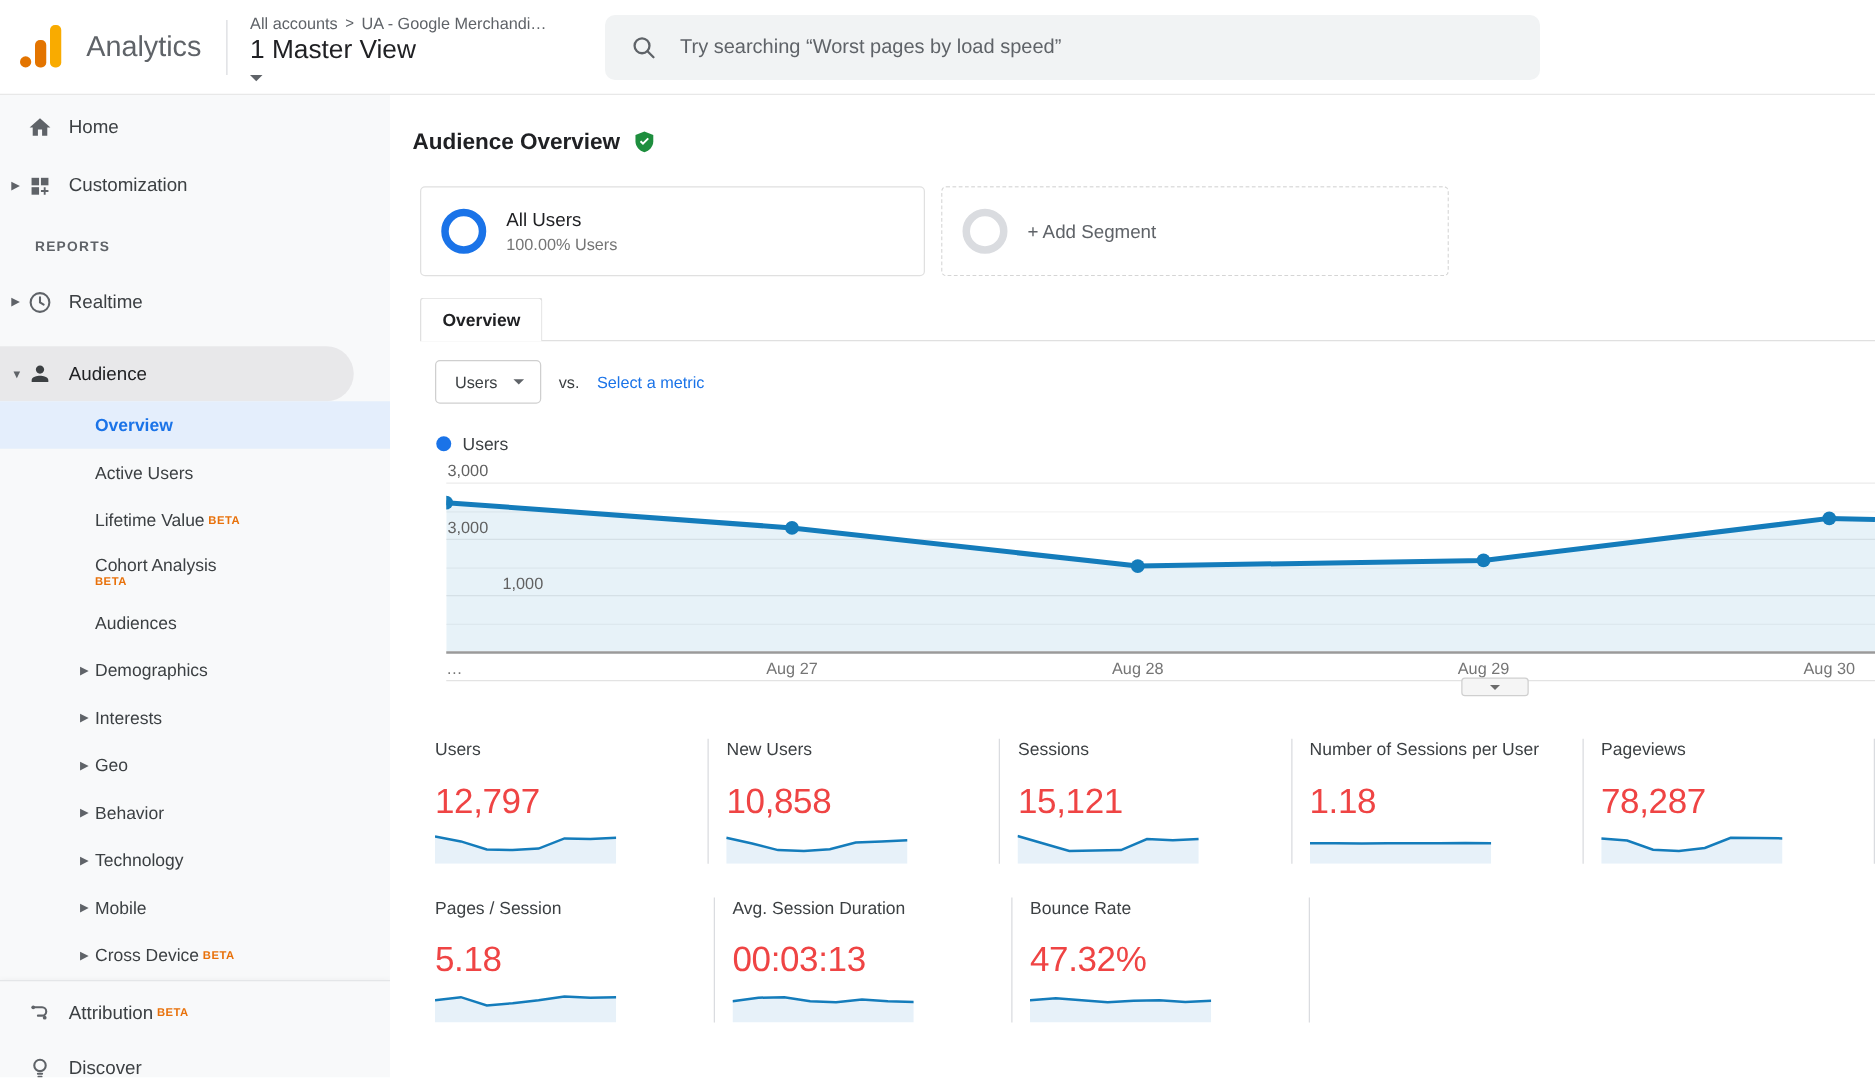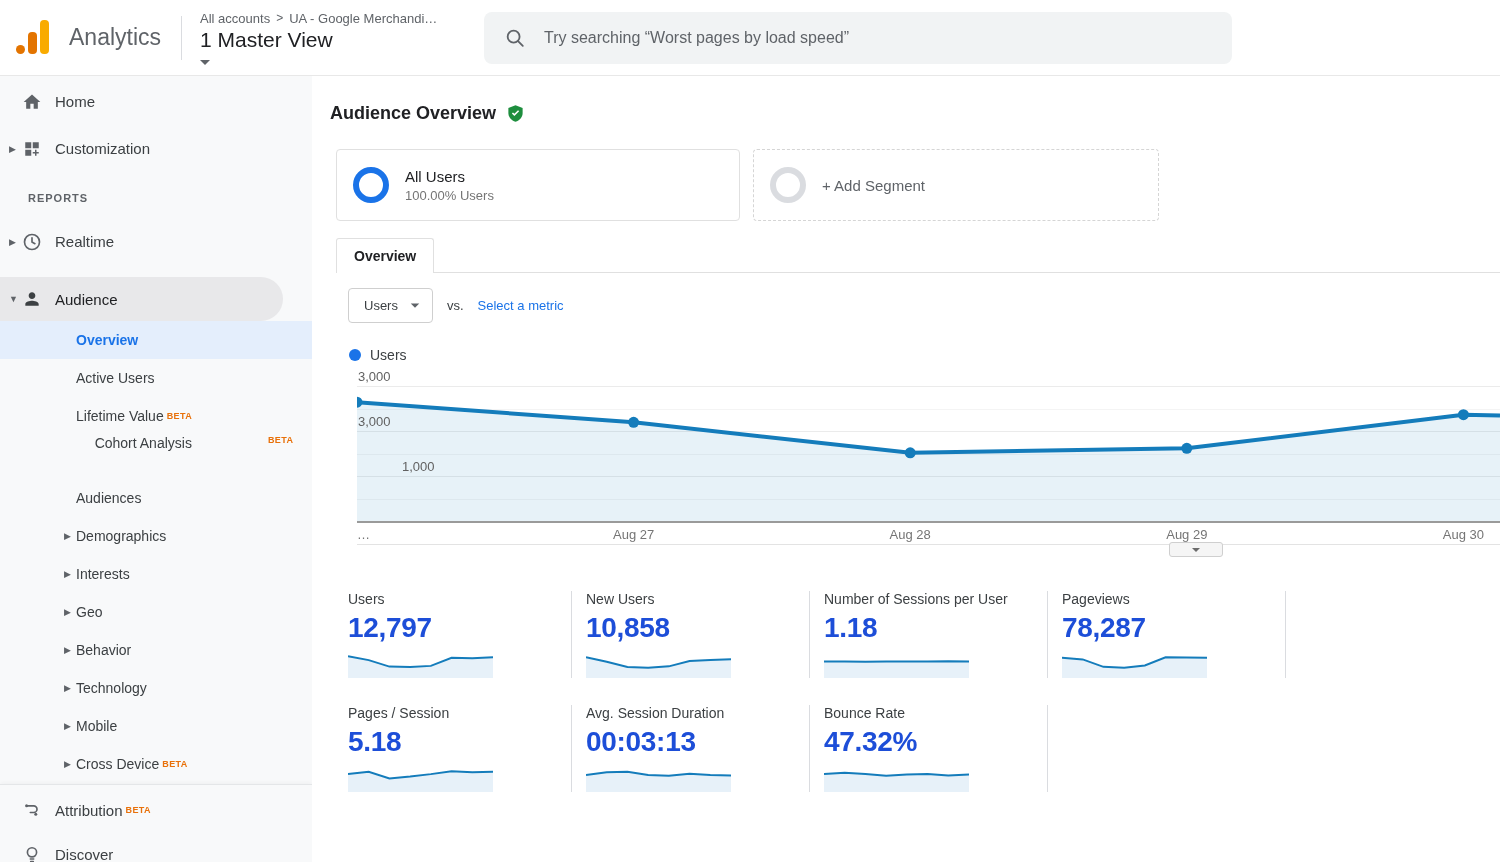--- a/index.html
+++ b/index.html
@@ -43,21 +43,21 @@
     margin:20px 0 14px 28px; }
   .nav-row.pill { width:283px; border-radius:0 24px 24px 0; }
   .nav-row.audience-active { background:#e8e8ea; height:44px; margin-top:12px; color:#202124; }
   .sub-row { display:flex; align-items:center; height:38px; cursor:pointer; color:#3c4043; font-size:14px; }
   .sub-row .plain-indent { width:76px; flex:none; }
   .sub-row .caret-indent { width:64px; flex:none; }
   .sub-caret { width:12px; font-size:9px; color:#5f6368; flex:none; }
   .sub-row.active { background:#e4eefc; color:#1a73e8; font-weight:bold; }
   .beta-sup { font-size:9px; font-weight:bold; color:var(--beta_orange,#e8710a);
     letter-spacing:.4px; vertical-align:super; margin-left:3px; }
-  .two-line { flex-direction:row; align-items:flex-start; justify-content:center; height:44px; }
+  .two-line { flex-direction:column; align-items:flex-start; justify-content:center; height:44px; }
   .two-line .line { display:flex; align-items:center; }
   .beta-below { font-size:9px; font-weight:bold; color:var(--beta_orange,#e8710a);
     letter-spacing:.4px; margin-left:76px; line-height:10px; }
   .sidebar-bottom { position:absolute; left:0; right:0; bottom:0; height:78px; background:#f8f9fa;
     border-top:1px solid #e4e6e8; box-shadow:0 -2px 4px rgba(0,0,0,.03); padding-top:3px; }
 
   
   .page-title-row { display:flex; align-items:flex-start; gap:10px; padding:27px 0 0 6px; }
   .page-title { font-size:18px; font-weight:bold; color:#202124; }
   .segments { display:flex; gap:13px; margin:25px 0 0 12px; }
@@ -100,21 +100,21 @@
     cursor:pointer; z-index:4; }
   .axis-expander .tri { width:0; height:0; border-left:4px solid transparent; border-right:4px solid transparent;
     border-top:4px solid #6b6b6b; }
 
   
   .cards-block { margin:46px 0 0 24px; }
   .card-row { display:flex; margin-bottom:27px; }
   .card { width:224px; border-right:1px solid #dadce0; padding-right:14px; cursor:pointer; }
   .card + .card { padding-left:14px; width:238px; }
   .card-label { font-size:14px; color:#3c4043; }
-  .card-value { font-size:28px; color:#1d4ed8; margin-top:5px; letter-spacing:-.3px;font-weight:bold; }
+  .card-value { font-size:28px; color:#ef4444; margin-top:18px; letter-spacing:-.3px; }
   .spark { display:block; margin-top:4px; }
 </style>
 </head>
 <body>
 
 <div class="topbar">
   <div class="logo-wrap">
     <span class="logo-dot"></span>
     <span class="logo-bar-mid"></span>
     <span class="logo-bar-tall"></span>
@@ -366,20 +366,28 @@
         </div>
         <div class="card">
           <div class="card-label">New Users</div>
           <div class="card-value">10,858</div>
           <svg class="spark" width="145" height="30">
               <path d="M0,9.240000000000002 L20.71428571428571,13.799999999999999 L41.42857142857142,19.08 L62.14285714285714,19.8 L82.85714285714285,18.36 L103.57142857142857,13.080000000000002 L124.28571428571428,12.120000000000001 L145,11.16 L145,30 L0,30 Z" fill="#e7f1f9"></path>
               <polyline points="0,9.240000000000002 20.71428571428571,13.799999999999999 41.42857142857142,19.08 62.14285714285714,19.8 82.85714285714285,18.36 103.57142857142857,13.080000000000002 124.28571428571428,12.120000000000001 145,11.16" fill="none" stroke="#147cbb" stroke-width="2"></polyline>
             </svg>
         </div>
         <div class="card">
+          <div class="card-label">Sessions</div>
+          <div class="card-value">15,121</div>
+          <svg class="spark" width="145" height="30">
+              <path d="M0,7.799999999999997 L20.71428571428571,13.799999999999999 L41.42857142857142,19.8 L62.14285714285714,19.32 L82.85714285714285,19.08 L103.57142857142857,10.200000000000003 L124.28571428571428,11.16 L145,10.200000000000003 L145,30 L0,30 Z" fill="#e7f1f9"></path>
+              <polyline points="0,7.799999999999997 20.71428571428571,13.799999999999999 41.42857142857142,19.8 62.14285714285714,19.32 82.85714285714285,19.08 103.57142857142857,10.200000000000003 124.28571428571428,11.16 145,10.200000000000003" fill="none" stroke="#147cbb" stroke-width="2"></polyline>
+            </svg>
+        </div>
+        <div class="card">
           <div class="card-label">Number of Sessions per User</div>
           <div class="card-value">1.18</div>
           <svg class="spark" width="145" height="30">
               <path d="M0,13.559999999999999 L20.71428571428571,13.559999999999999 L41.42857142857142,13.799999999999999 L62.14285714285714,13.559999999999999 L82.85714285714285,13.559999999999999 L103.57142857142857,13.559999999999999 L124.28571428571428,13.32 L145,13.559999999999999 L145,30 L0,30 Z" fill="#e7f1f9"></path>
               <polyline points="0,13.559999999999999 20.71428571428571,13.559999999999999 41.42857142857142,13.799999999999999 62.14285714285714,13.559999999999999 82.85714285714285,13.559999999999999 103.57142857142857,13.559999999999999 124.28571428571428,13.32 145,13.559999999999999" fill="none" stroke="#147cbb" stroke-width="2"></polyline>
             </svg>
         </div>
         <div class="card">
           <div class="card-label">Pageviews</div>
           <div class="card-value">78,287</div>

